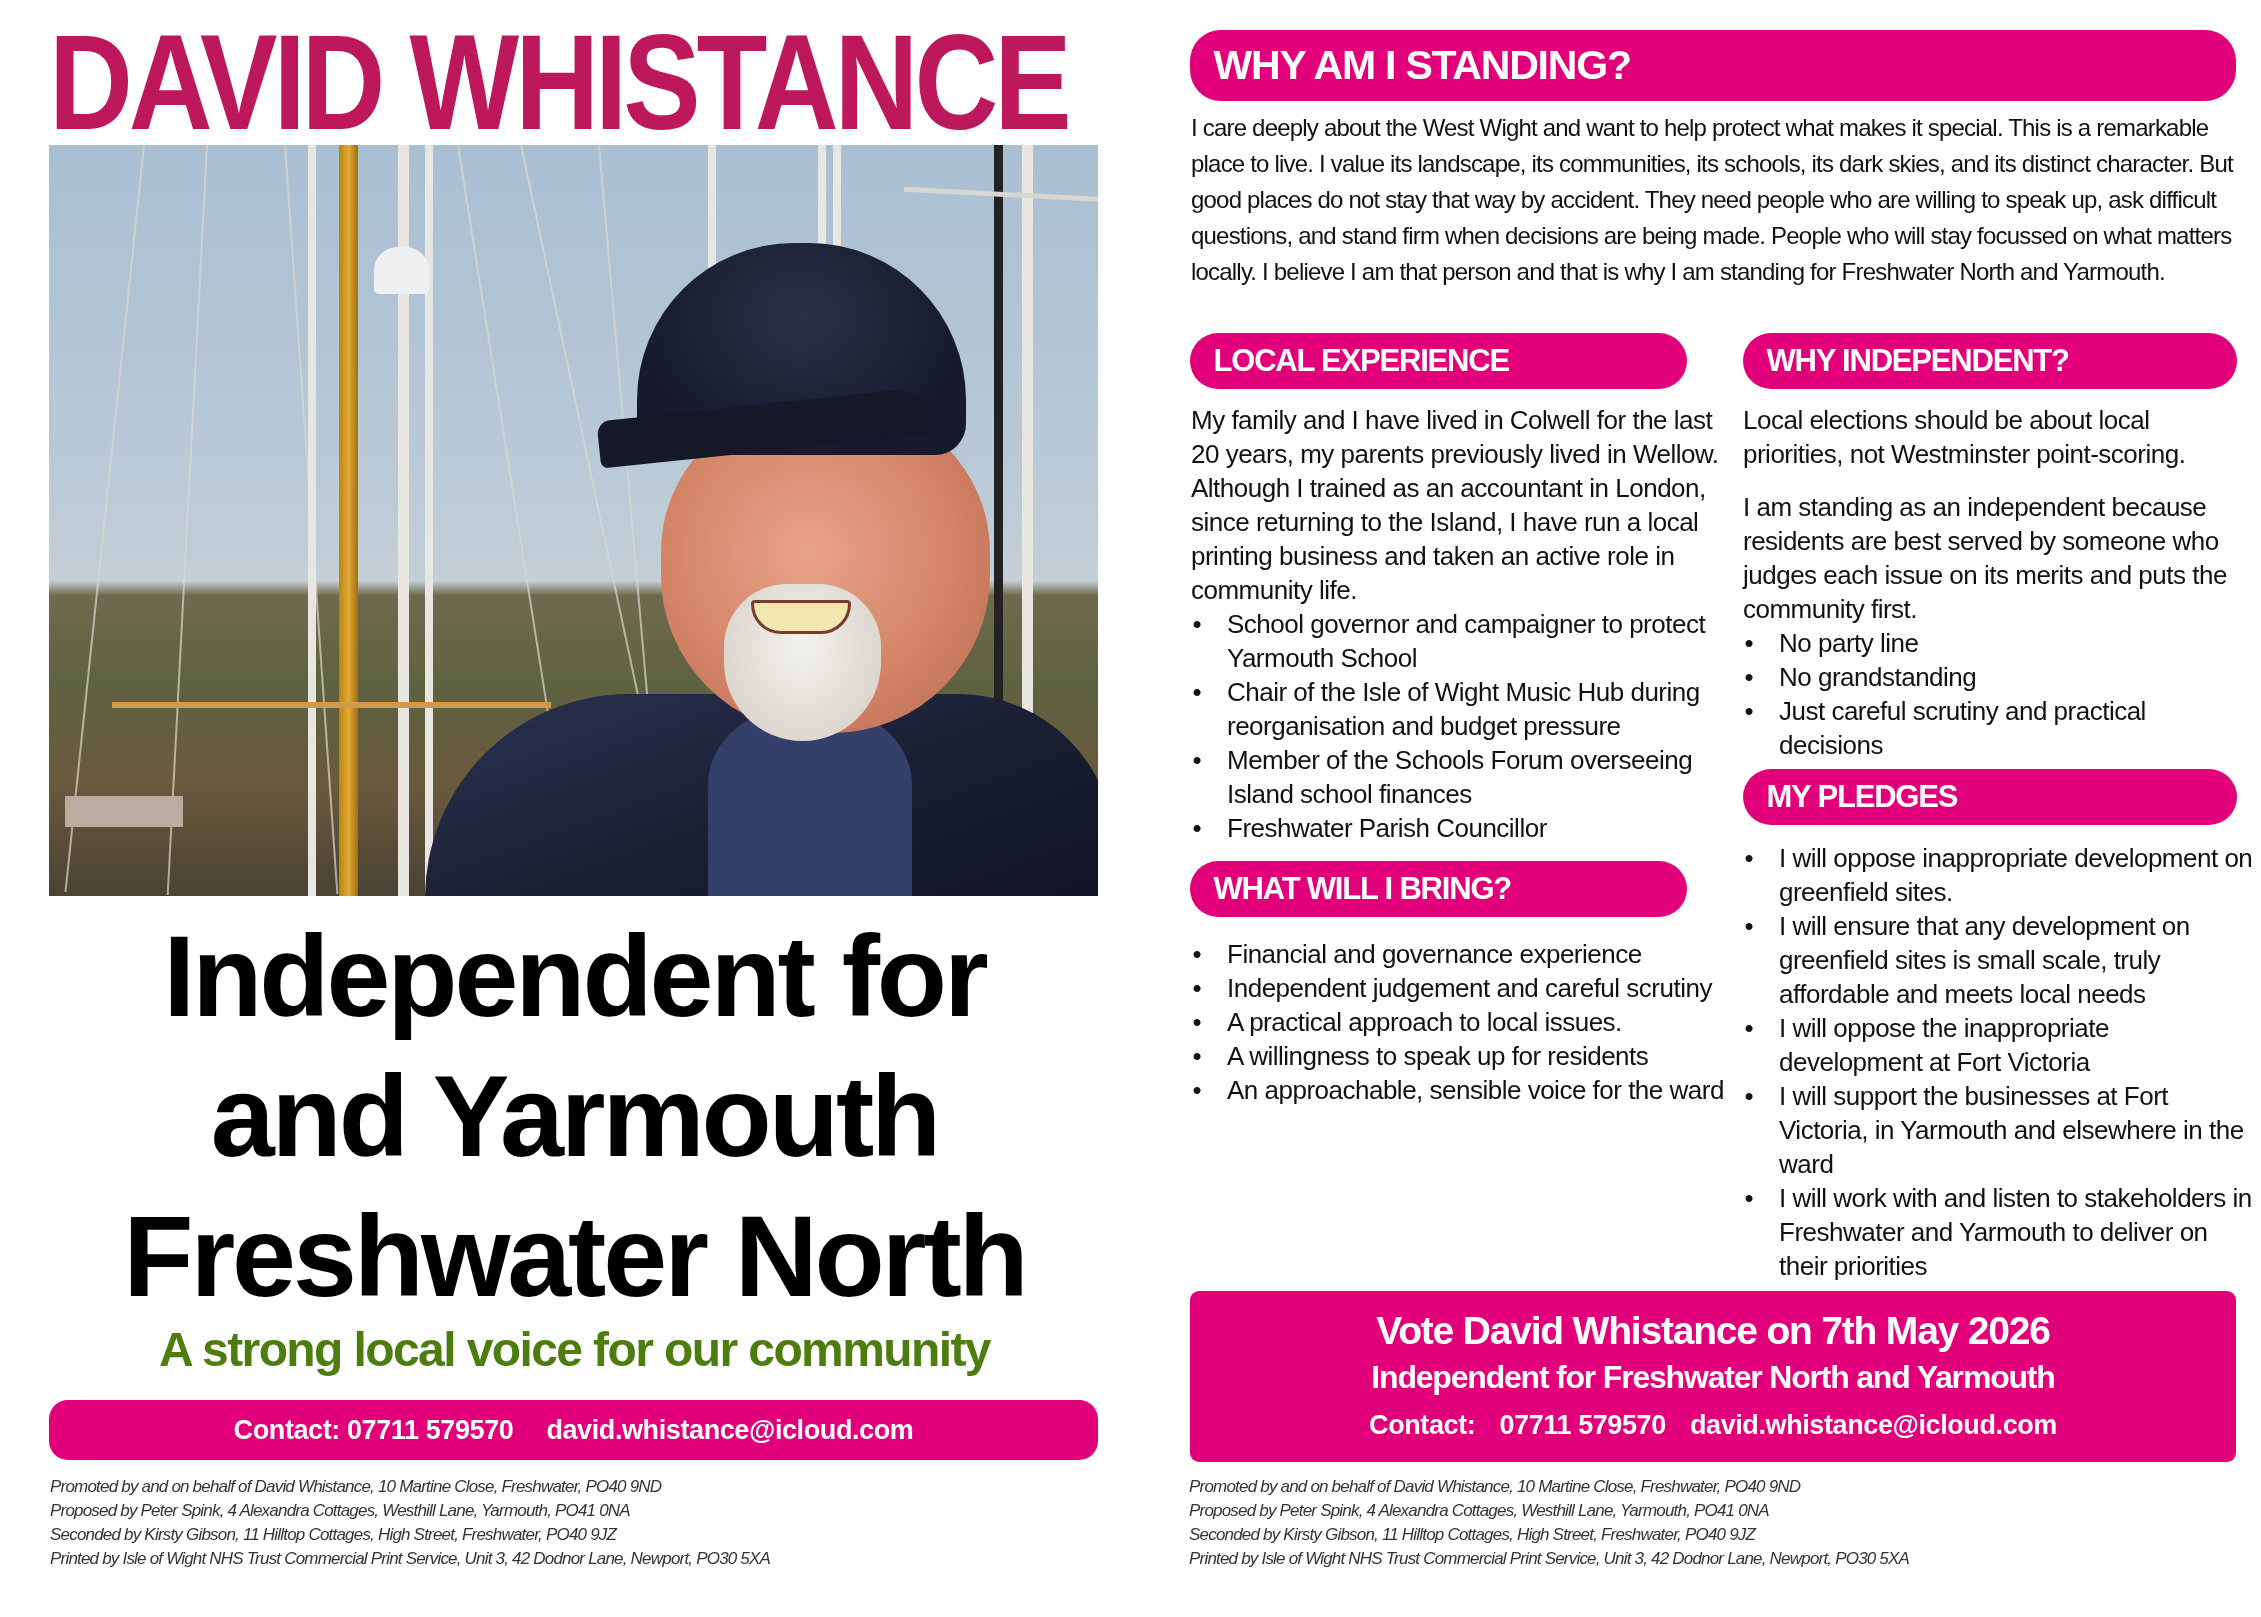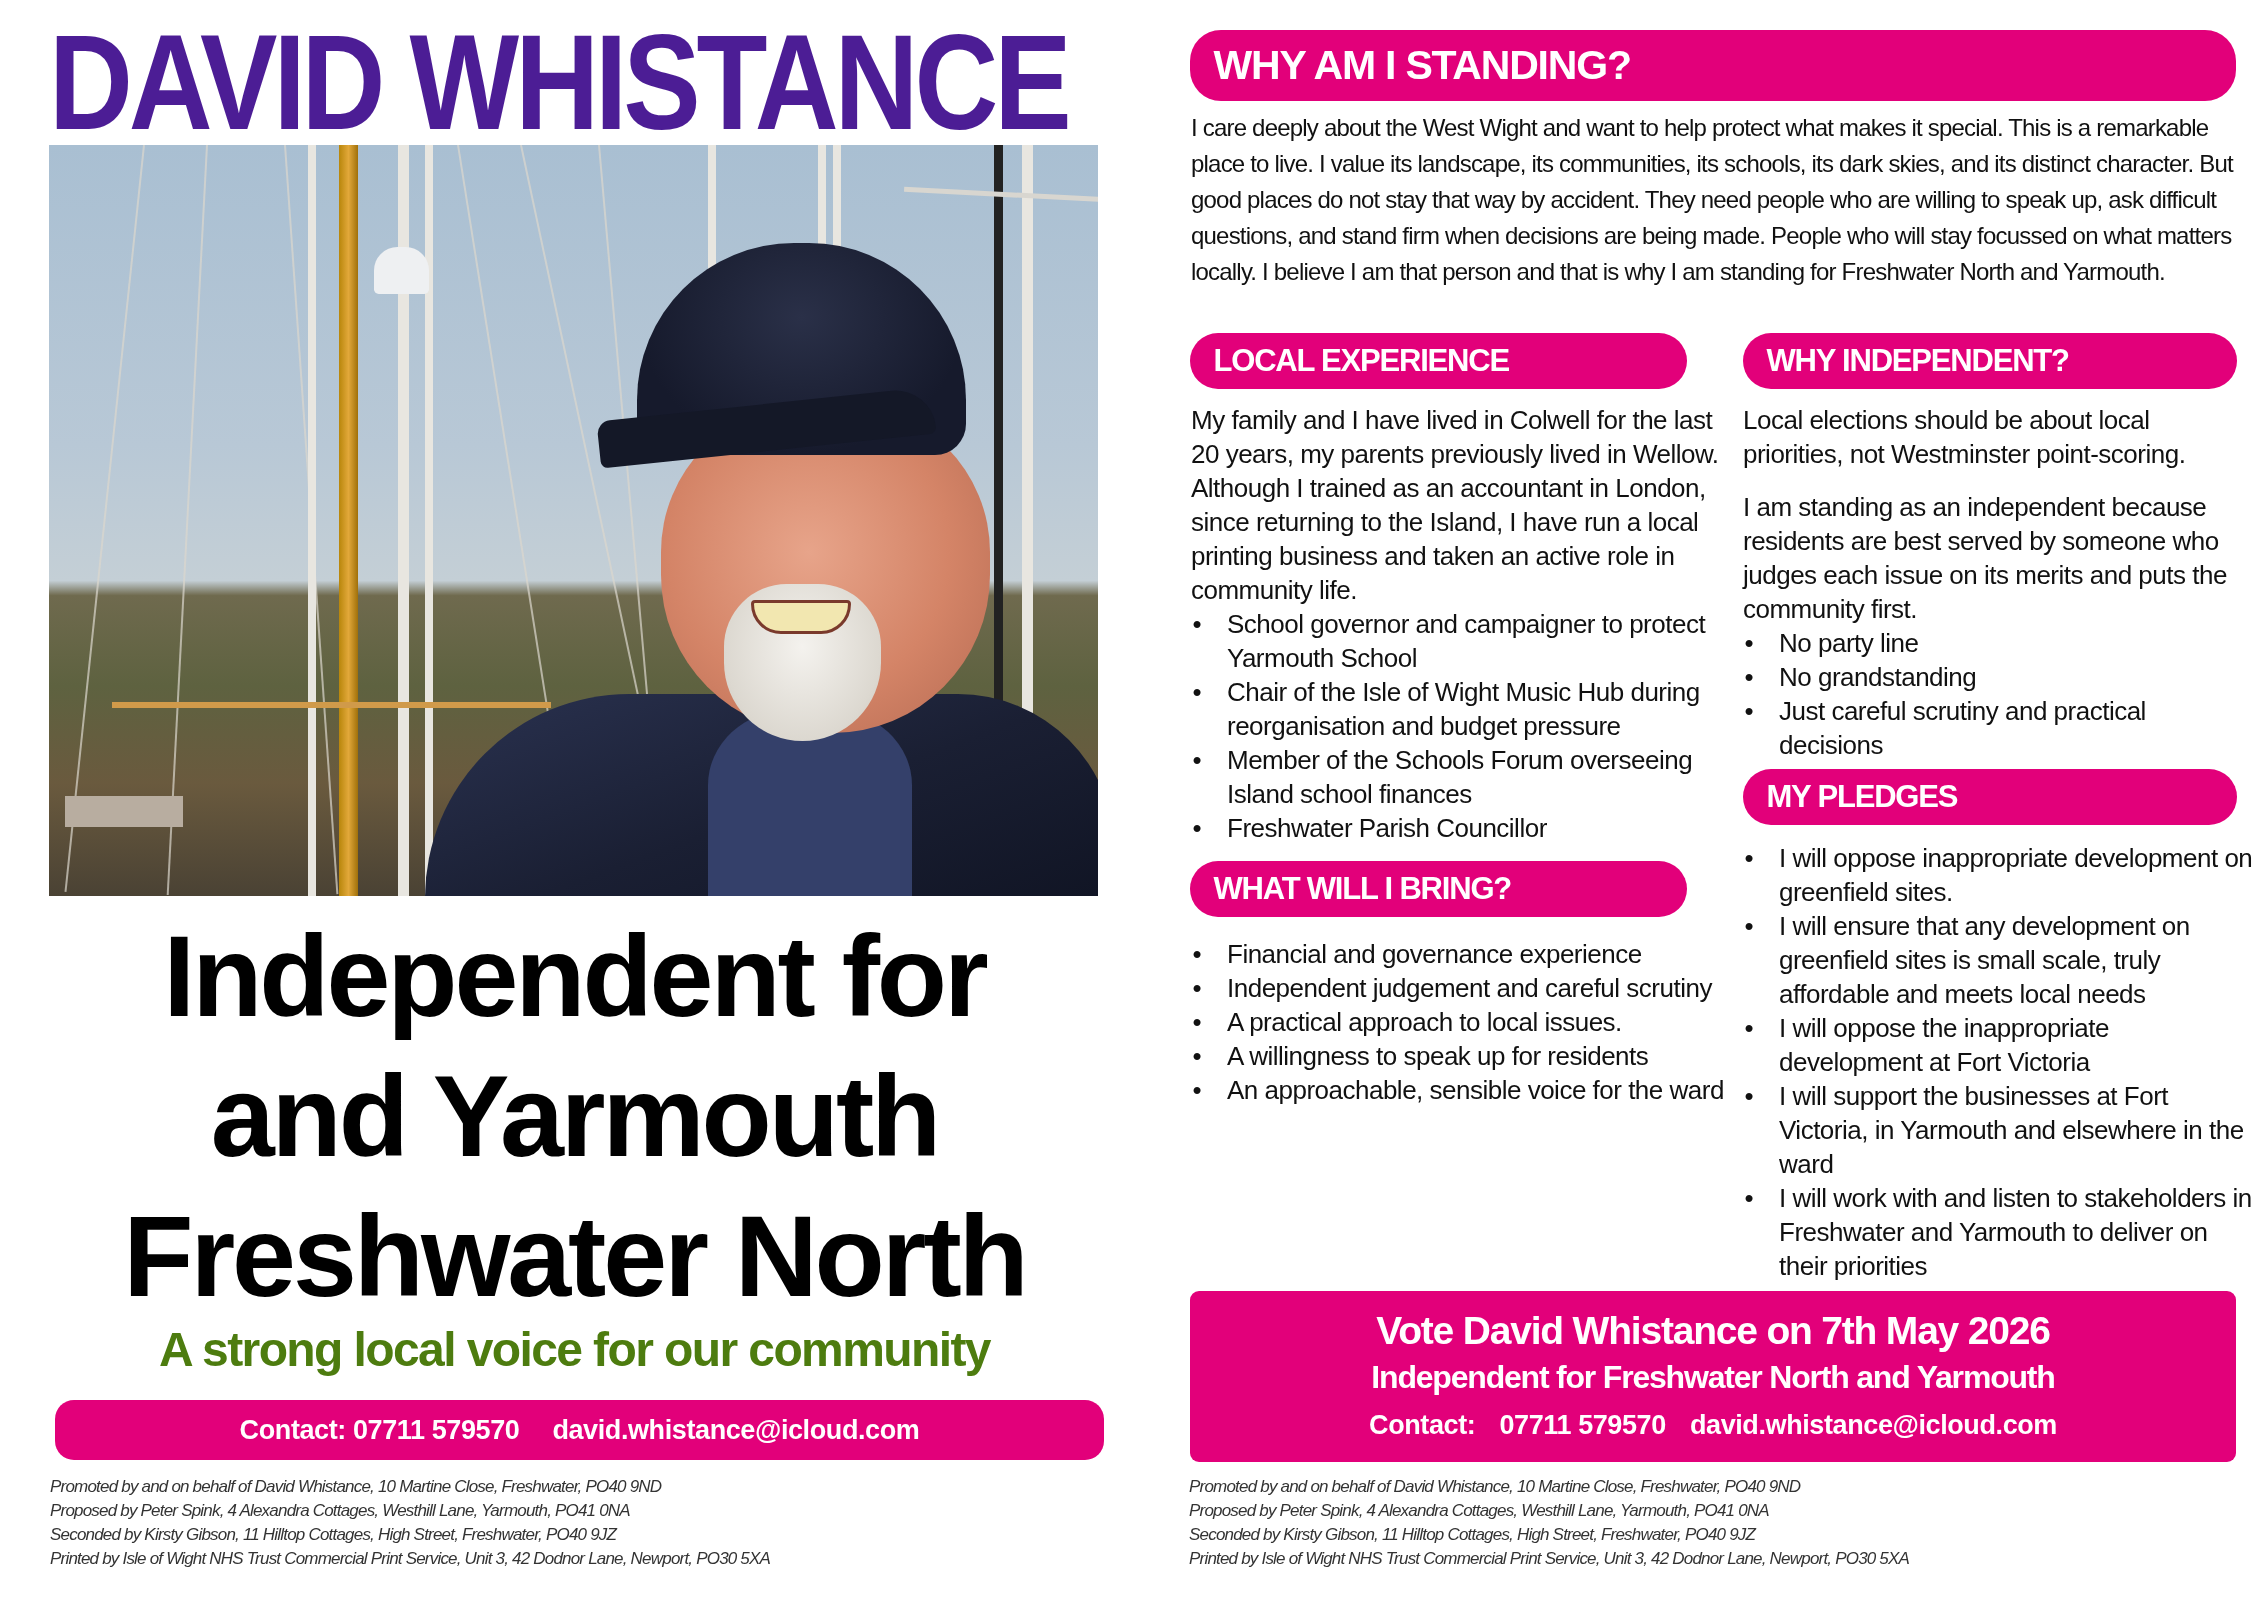--- a/index.html
+++ b/index.html
@@ -9,21 +9,21 @@
   }
   .abs { position:absolute; }
   .pink-bar {
     background:#E2007A; color:#fff; border-radius:30px;
   }
 
   
   #name-title {
     left:49px; top:23.5px; width:1051px; height:118px;
     font-weight:bold; font-size:135px; line-height:118px; letter-spacing:-4.7px;
-    color:#4c1d95; white-space:nowrap;
+    color:#be185d; white-space:nowrap;
   }
   #name-title span { display:inline-block; transform:scaleX(0.86); transform-origin:left center; }
 
   #photo {
     left:49px; top:145px; width:1049px; height:751px; overflow:hidden;
     background:linear-gradient(180deg,#a9bfd2 0%,#b8c8d6 40%,#c4cfd6 58%,#6f6a4e 60%,#5e6240 72%,#6a5a3e 85%,#4a4234 100%);
   }
   .mast { position:absolute; top:0; width:7.8px; background:#e8e6e0; }
   .mast.gold { background:linear-gradient(90deg,#b8860b,#e2a83a,#a0700a); width:19px; }
   .mast.dark { background:#222; width:9.4px; }
@@ -55,21 +55,21 @@
   #headline {
     left:49px; top:906px; width:1051px; text-align:center;
     font-weight:bold; color:#000; font-size:115px; line-height:140px; letter-spacing:-3.1px;
   }
   #headline div { white-space:nowrap; }
   #tagline {
     left:49px; top:1318px; width:1051px; text-align:center;
     font-weight:bold; color:#4d7c0f; font-size:48px; line-height:63px; letter-spacing:-1.6px; white-space:nowrap;
   }
   #left-contact {
-    left:55px; top:1400px; width:1049px; height:60px;
+    left:49px; top:1400px; width:1049px; height:60px;
     display:flex; justify-content:center; align-items:center; gap:33px;
     font-weight:bold; font-size:27px; letter-spacing:-0.4px; border-radius:19px;
   }
   .legal {
     font-style:italic; font-size:17px; line-height:24px; color:#333; letter-spacing:-0.8px;
   }
   .legal div { white-space:nowrap; }
   #left-legal { left:50px; top:1475px; }
   #right-legal { left:1189px; top:1475px; }
 

